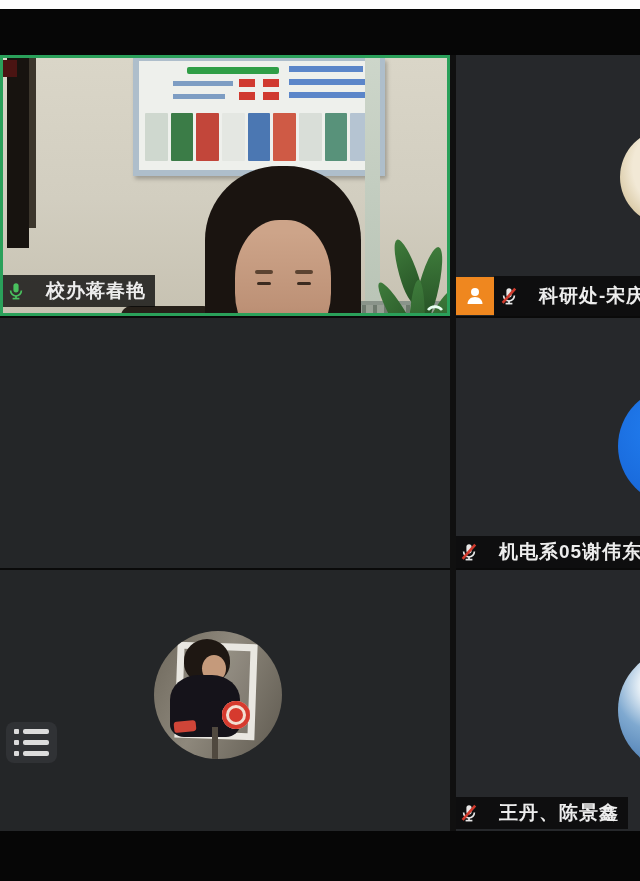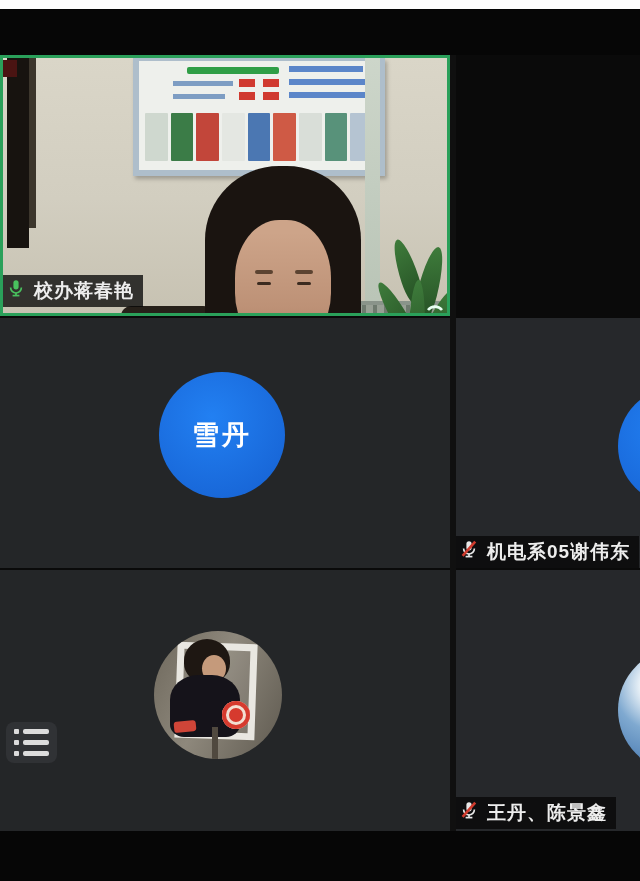--- a/index.html
+++ b/index.html
@@ -53,21 +53,21 @@
   .hair { position:absolute; left:202px; top:108px; width:156px; height:210px; background:#1a1410;
           border-radius:74px 74px 26px 26px; }
   .face { position:absolute; left:232px; top:162px; width:96px; height:126px;
           background:linear-gradient(180deg,#cda489 10%,#bd9176 70%,#a87d63 100%); border-radius:46% 46% 42% 42%; }
   .brow-l { position:absolute; left:252px; top:212px; width:18px; height:4px; background:#5c4331; border-radius:2px; }
   .brow-r { position:absolute; left:292px; top:212px; width:18px; height:4px; background:#5c4331; border-radius:2px; }
   .eye-l { position:absolute; left:254px; top:224px; width:14px; height:3px; background:#3b2b20; border-radius:2px; }
   .eye-r { position:absolute; left:294px; top:224px; width:14px; height:3px; background:#3b2b20; border-radius:2px; }
 
   
-  .label { position:absolute; display:flex; align-items:flex-start; gap:8px;
+  .label { position:absolute; display:flex; align-items:center; gap:20px;
            background:rgba(8,8,8,.78); color:#ededed; font-size:19px; font-weight:600;
            padding:3px 9px 3px 3px; white-space:nowrap; letter-spacing:1px; }
   .tile-1 .label { left:0; bottom:6px; }
   .tile-3 .label, .tile-4 .label { left:0; bottom:0; }
   .tile-5 .label, .tile-6 .label { left:0; bottom:2px; }
   .tile-2 .label-row { position:absolute; left:0; bottom:0; display:flex; align-items:center; }
   .tile-2 .label { position:static; background:rgba(8,8,8,.78); padding:7px 6px 7px 5px; }
   .hand-badge { width:38px; height:38px; background:#ef871f; display:flex; align-items:center; justify-content:center; flex:0 0 38px; }
 
   .mic { flex:0 0 auto; display:block; }
@@ -165,25 +165,43 @@
         <line x1="10" y1="15" x2="10" y2="17.4" stroke="#49c15e" stroke-width="1.7"></line>
         <line x1="6.6" y1="17.6" x2="13.4" y2="17.6" stroke="#49c15e" stroke-width="1.7"></line>
       </svg>
       <span>校办蒋春艳</span>
     </div>
     <svg class="signal" width="20" height="13" viewBox="0 0 20 13">
       <path d="M3 12 A 9 9 0 0 1 17 12" fill="none" stroke="#e8fff2" stroke-width="2.6"></path>
     </svg>
   </div>
 
+  <div class="tile tile-2">
+    <div class="avatar-photo-partial"></div>
+    <div class="label-row">
+      <div class="hand-badge">
+        <svg width="24" height="24" viewBox="0 0 24 24">
+          <circle cx="12" cy="8" r="4" fill="#fff"></circle>
+          <path d="M4.5 20c0-4.2 3.3-7 7.5-7s7.5 2.8 7.5 7z" fill="#fff"></path>
+        </svg>
+      </div>
+      <div class="label">
+        <svg class="mic" width="20" height="20" viewBox="0 0 20 20">
+          <rect x="7.4" y="2.2" width="5.2" height="9.2" rx="2.6" fill="#e8e8e8"></rect>
+          <path d="M4.6 9.6a5.4 5.4 0 0 0 10.8 0" fill="none" stroke="#e8e8e8" stroke-width="1.7"></path>
+          <line x1="10" y1="15" x2="10" y2="17.4" stroke="#e8e8e8" stroke-width="1.7"></line>
+          <line x1="6.6" y1="17.6" x2="13.4" y2="17.6" stroke="#e8e8e8" stroke-width="1.7"></line>
+          <line x1="3.6" y1="16.8" x2="16.2" y2="2.6" stroke="#d03b2e" stroke-width="2.6"></line>
+        </svg>
+        <span>科研处-宋庆</span>
+      </div>
+    </div>
+  </div>
 
   <div class="tile tile-3">
-    <div class="avatar-blue">
-      <span>雪丹</span>
-    </div>
   </div>
 
   <div class="tile tile-4">
     <div class="avatar-blue"></div>
     <div class="label">
       <svg class="mic" width="20" height="20" viewBox="0 0 20 20">
         <rect x="7.4" y="2.2" width="5.2" height="9.2" rx="2.6" fill="#e8e8e8"></rect>
         <path d="M4.6 9.6a5.4 5.4 0 0 0 10.8 0" fill="none" stroke="#e8e8e8" stroke-width="1.7"></path>
         <line x1="10" y1="15" x2="10" y2="17.4" stroke="#e8e8e8" stroke-width="1.7"></line>
         <line x1="6.6" y1="17.6" x2="13.4" y2="17.6" stroke="#e8e8e8" stroke-width="1.7"></line>

